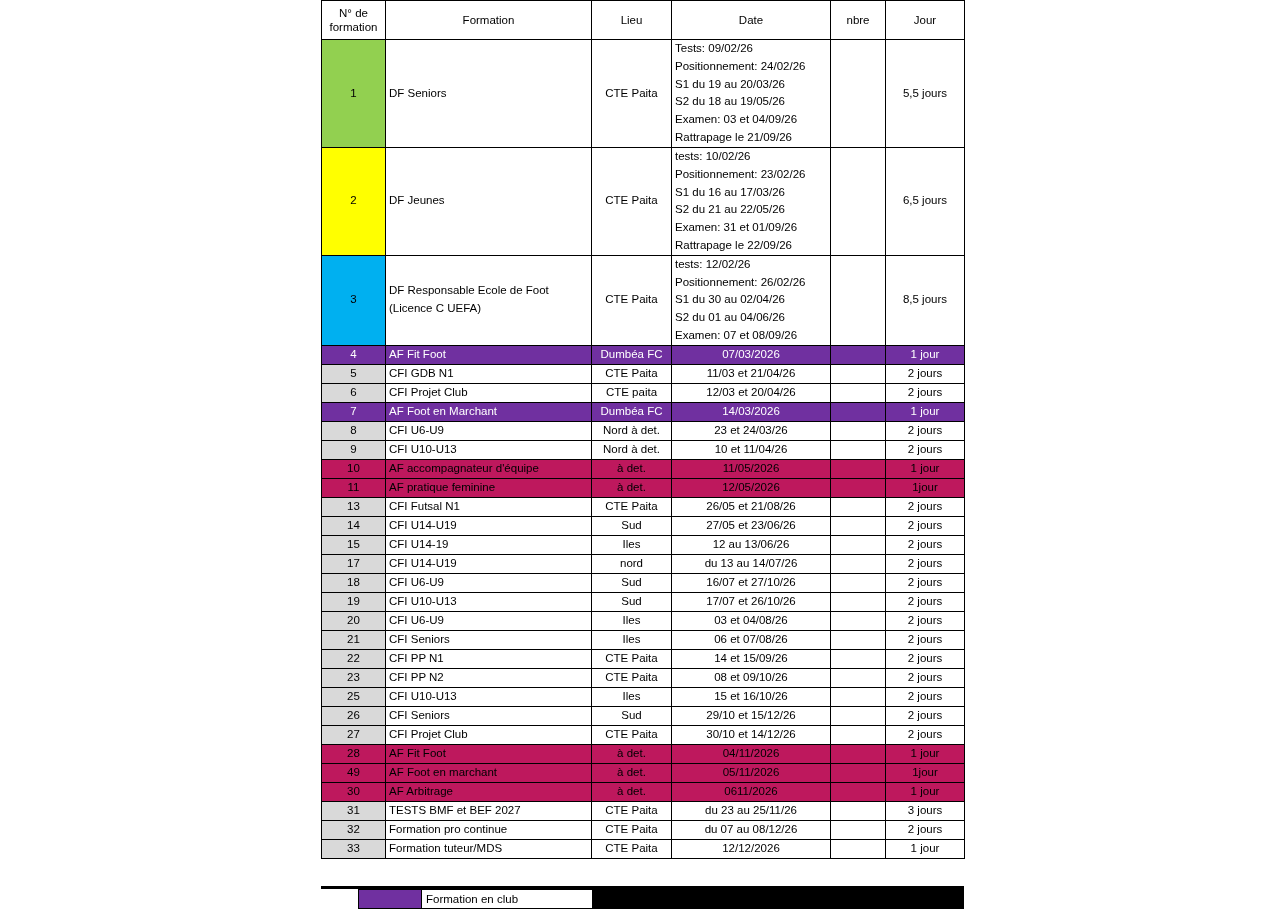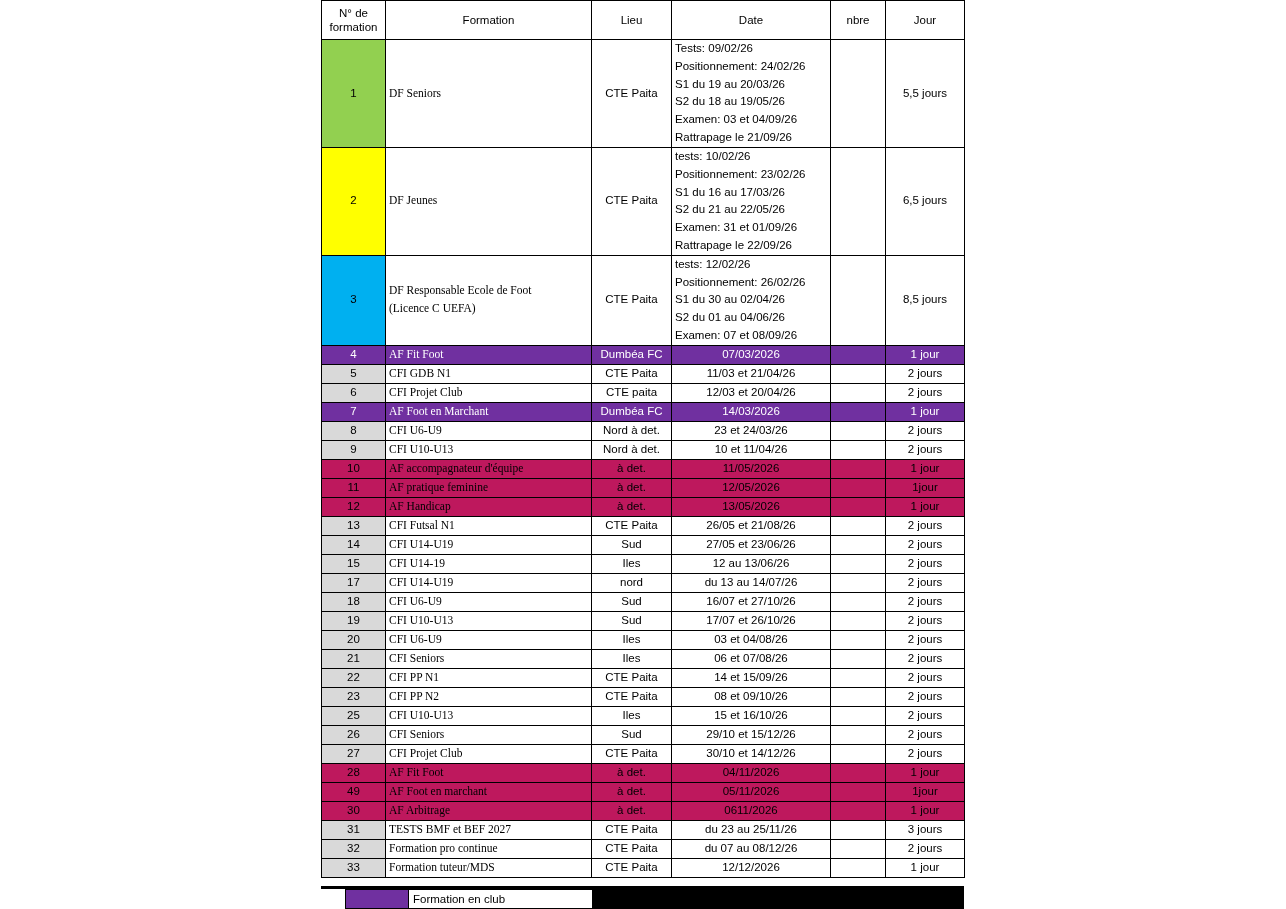--- a/index.html
+++ b/index.html
@@ -63,38 +63,37 @@
     vertical-align: top;
     padding-top: 2px;
     line-height: 1.62;
     white-space: pre-line;
   }
   .formcell {
     text-align: left;
     vertical-align: middle;
     line-height: 1.5;
     white-space: pre-line;
-    font-family: Liberation Serif, serif;
   }
 
   
   tr.slim td { height: 18px; }
 
   
   .fill-green { background: #92d050; }
   .fill-yellow { background: #ffff00; }
   .fill-blue { background: #00b0f0; }
   .fill-purple { background: #7030a0; color: #ffffff; }
   .fill-magenta { background: #be185d; }
   .fill-grey { background: #d9d9d9; }
 
   
   #legend {
     position: absolute;
-    left: 305px;
+    left: 318px;
     top: 889px;
     width: 271px;
     height: 20px;
     display: flex;
     padding-left: 40px;
   }
   .legend-swatch {
     width: 64px;
     height: 20px;
     background: #7030a0;
@@ -248,28 +247,20 @@
         </tr>
         <tr class="slim">
           <td class="c fill-magenta">11</td>
           <td class="formcell fill-magenta">AF pratique feminine</td>
           <td class="l fill-magenta">à det.</td>
           <td class="c fill-magenta">12/05/2026</td>
           <td class="c fill-magenta"></td>
           <td class="c fill-magenta">1jour</td>
         </tr>
         <tr class="slim">
-          <td class="c fill-magenta">12</td>
-          <td class="formcell fill-magenta">AF Handicap</td>
-          <td class="l fill-magenta">à det.</td>
-          <td class="c fill-magenta">13/05/2026</td>
-          <td class="c fill-magenta"></td>
-          <td class="c fill-magenta">1 jour</td>
-        </tr>
-        <tr class="slim">
           <td class="c fill-grey">13</td>
           <td class="formcell ">CFI Futsal N1</td>
           <td class="l ">CTE Paita</td>
           <td class="c ">26/05 et 21/08/26</td>
           <td class="c "></td>
           <td class="c ">2 jours</td>
         </tr>
         <tr class="slim">
           <td class="c fill-grey">14</td>
           <td class="formcell ">CFI U14-U19</td>

